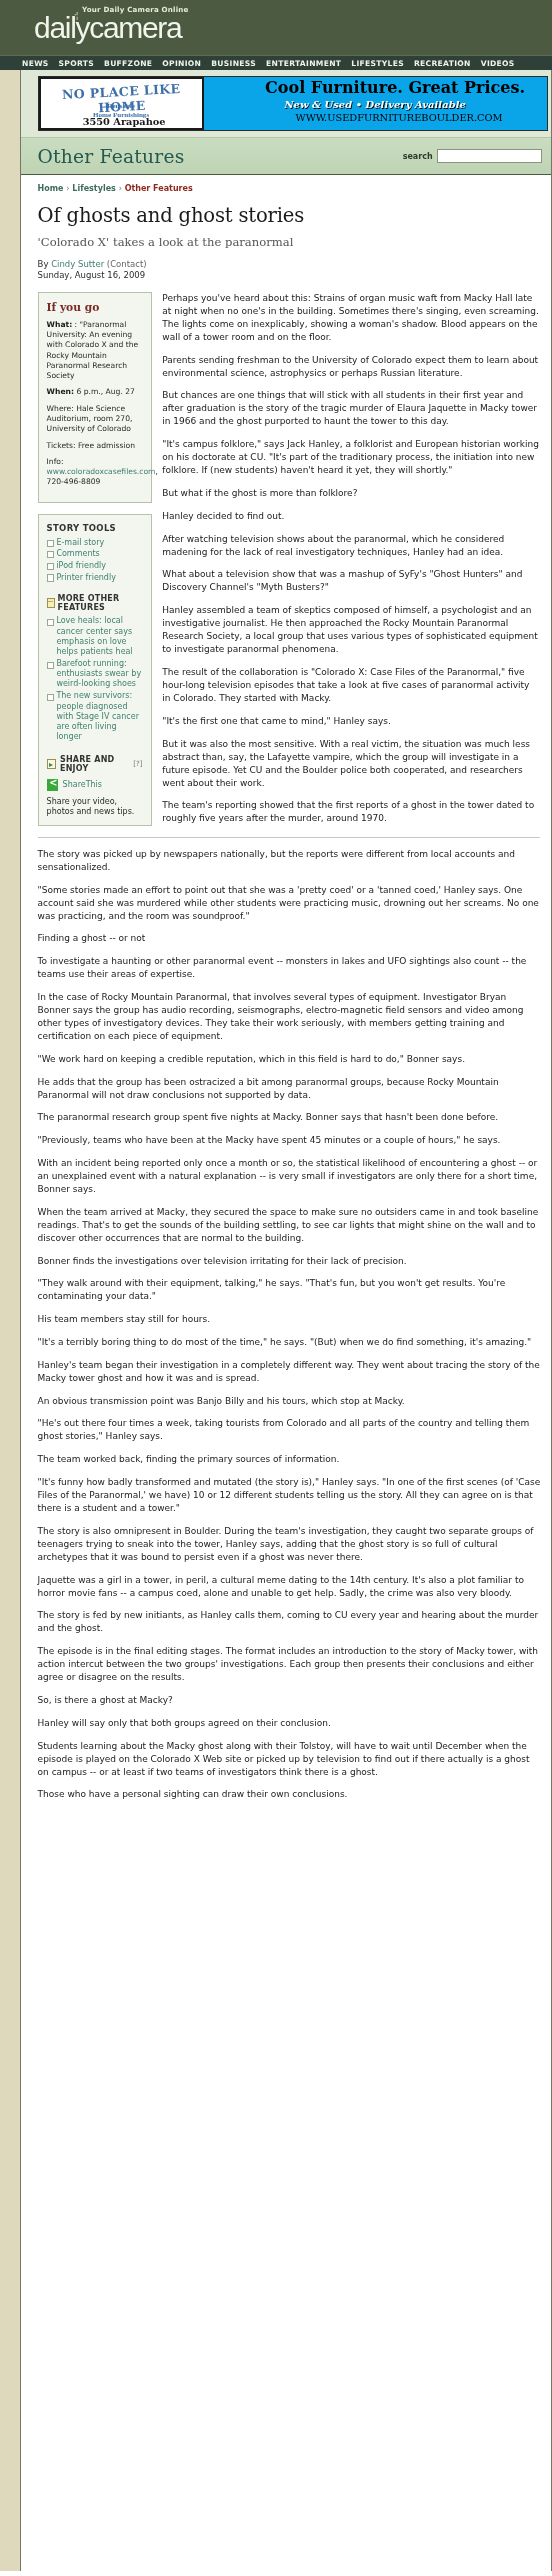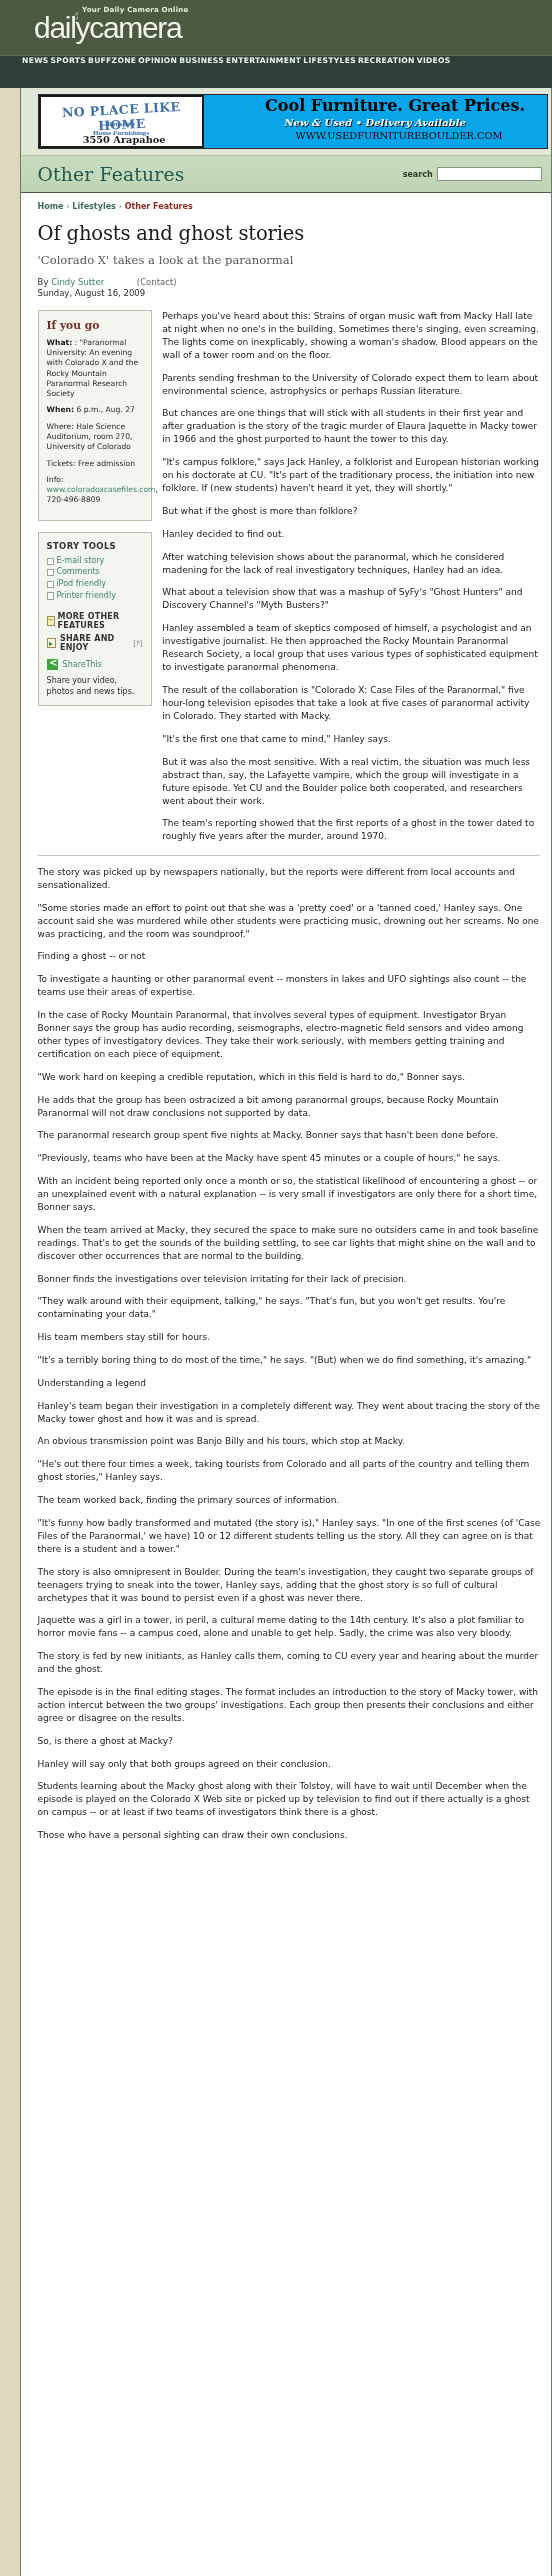--- a/index.html
+++ b/index.html
@@ -46,25 +46,25 @@
     color: #f2f5ec;
     font-size: 30px;
     line-height: 30px;
     font-family: Liberation Sans, sans-serif;
     font-weight: 300;
     letter-spacing: -1.3px;
   }
   
   .navbar {
     background: #2f4038;
-    height: 33px;
+    height: 15px;
     display: flex;
-    align-items: flex-start;
+    align-items: center;
     padding-left: 22px;
-    gap: 2px;
+    gap: 10px;
     border-top: 0.9px solid #5d6b51;
     overflow: hidden;
   }
   .navbar a {
     color: #f0f4e9;
     font-size: 7.6px;
     font-weight: bold;
     letter-spacing: 0.3px;
     text-decoration: none;
     white-space: nowrap;
@@ -230,21 +230,21 @@
     color: #555;
     margin: 0 0 9.8px 0;
   }
   .byline {
     font-size: 8.5px;
     color: #2b2b2b;
     line-height: 11.6px;
     margin-bottom: 9.8px;
   }
   .byline a { color: #3f7f72; text-decoration: none; }
-  .byline .contact { color: #666; margin-left: 30px; }
+  .byline .contact { color: #666; }
 
   
   .cols { position: relative; }
   .sidebar {
     width: 114px;
     float: left;
     margin-right: 10.7px;
   }
   .box {
     border: 0.9px solid #b7c3a9;
@@ -521,20 +521,25 @@
             <li>E-mail story</li>
             <li>Comments</li>
             <li>iPod friendly</li>
             <li>Printer friendly</li>
           </ul>
 
           <div class="more-head">
             <span class="doc-icon"></span>
             <span class="more-head-txt">MORE OTHER FEATURES</span>
           </div>
+          <ul class="more-list">
+            <li>Love heals: local cancer center says emphasis on love helps patients heal</li>
+            <li>Barefoot running: enthusiasts swear by weird-looking shoes</li>
+            <li>The new survivors: people diagnosed with Stage IV cancer are often living longer</li>
+          </ul>
 
           <div class="share-head">
             <span class="arrow-icon"></span>
             <span class="share-head-txt">SHARE AND ENJOY</span>
             <span class="share-head-q">[?]</span>
           </div>
           <div class="sharethis-row">
             <span class="st-icon"></span>
             <span class="st-label">ShareThis</span>
           </div>
@@ -572,21 +577,20 @@
       <p>"We work hard on keeping a credible reputation, which in this field is hard to do," Bonner says.</p>
       <p>He adds that the group has been ostracized a bit among paranormal groups, because Rocky Mountain Paranormal will not draw conclusions not supported by data.</p>
       <p>The paranormal research group spent five nights at Macky. Bonner says that hasn't been done before.</p>
       <p>"Previously, teams who have been at the Macky have spent 45 minutes or a couple of hours," he says.</p>
       <p>With an incident being reported only once a month or so, the statistical likelihood of encountering a ghost -- or an unexplained event with a natural explanation -- is very small if investigators are only there for a short time, Bonner says.</p>
       <p>When the team arrived at Macky, they secured the space to make sure no outsiders came in and took baseline readings. That's to get the sounds of the building settling, to see car lights that might shine on the wall and to discover other occurrences that are normal to the building.</p>
       <p>Bonner finds the investigations over television irritating for their lack of precision.</p>
       <p>"They walk around with their equipment, talking," he says. "That's fun, but you won't get results. You're contaminating your data."</p>
       <p>His team members stay still for hours.</p>
       <p>"It's a terribly boring thing to do most of the time," he says. "(But) when we do find something, it's amazing."</p>
-      <p>Understanding a legend</p>
       <p>Hanley's team began their investigation in a completely different way. They went about tracing the story of the Macky tower ghost and how it was and is spread.</p>
       <p>An obvious transmission point was Banjo Billy and his tours, which stop at Macky.</p>
       <p>"He's out there four times a week, taking tourists from Colorado and all parts of the country and telling them ghost stories," Hanley says.</p>
       <p>The team worked back, finding the primary sources of information.</p>
       <p>"It's funny how badly transformed and mutated (the story is)," Hanley says. "In one of the first scenes (of 'Case Files of the Paranormal,' we have) 10 or 12 different students telling us the story. All they can agree on is that there is a student and a tower."</p>
       <p>The story is also omnipresent in Boulder. During the team's investigation, they caught two separate groups of teenagers trying to sneak into the tower, Hanley says, adding that the ghost story is so full of cultural archetypes that it was bound to persist even if a ghost was never there.</p>
       <p>Jaquette was a girl in a tower, in peril, a cultural meme dating to the 14th century. It's also a plot familiar to horror movie fans -- a campus coed, alone and unable to get help. Sadly, the crime was also very bloody.</p>
       <p>The story is fed by new initiants, as Hanley calls them, coming to CU every year and hearing about the murder and the ghost.</p>
       <p>The episode is in the final editing stages. The format includes an introduction to the story of Macky tower, with action intercut between the two groups' investigations. Each group then presents their conclusions and either agree or disagree on the results.</p>
       <p>So, is there a ghost at Macky?</p>

